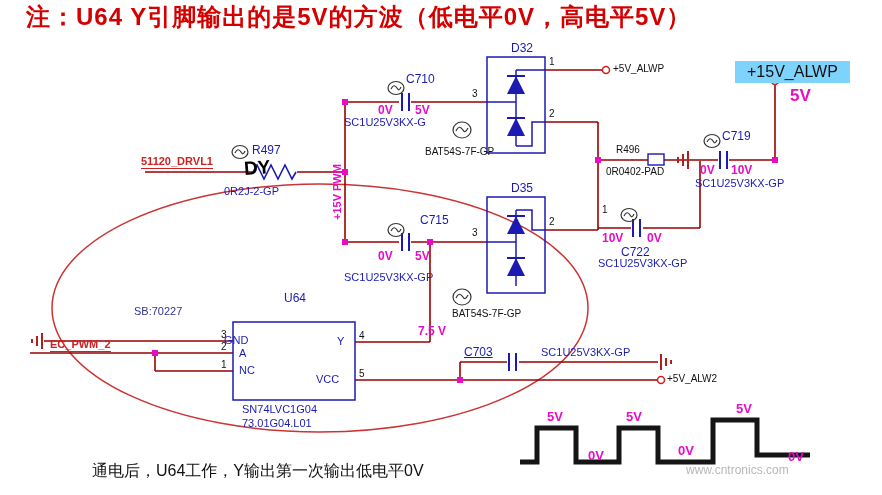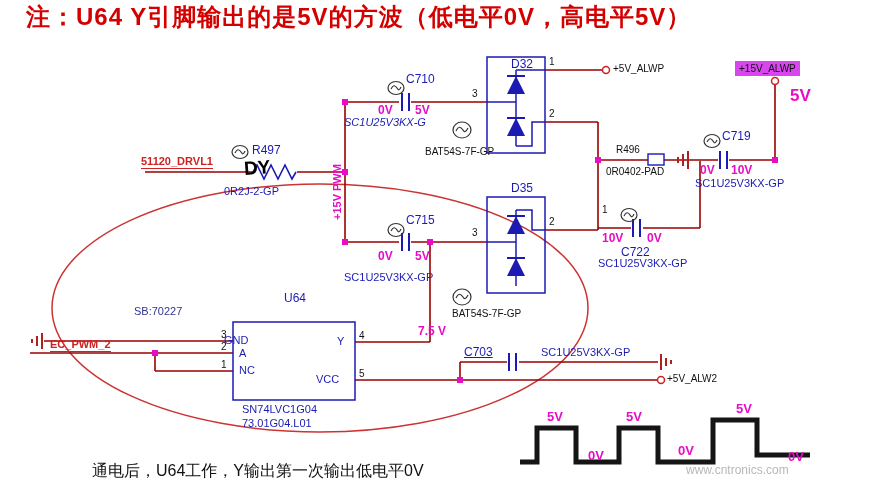--- a/index.html
+++ b/index.html
@@ -9,21 +9,21 @@
   .lbl{position:absolute;white-space:nowrap;line-height:1.1;font-family:"Liberation Sans",sans-serif;}
   .title{font-size:24px;font-weight:bold;color:#d40000;letter-spacing:1px;}
   .blue{color:#1b1bb4;font-size:11px;}
   .blue12{color:#1b1bb4;font-size:12px;}
   .blk{color:#111;font-size:10px;}
   .mag{color:#e80cc8;font-size:12px;font-weight:bold;}
   .magbig{color:#e80cc8;font-size:17px;font-weight:bold;}
   .pin{color:#111;font-size:10px;}
   .net{color:#cc2222;font-size:11px;font-weight:bold;border-bottom:1.5px solid #cc2222;padding-bottom:1px;}
   .hand{color:#000;font-size:19px;font-weight:900;transform:rotate(-4deg);}
-  .rail{background:#d946ef;color:#111;font-size:10px;padding:2px 4px;}
+  .rail{background:#7dd3fc;color:#111;font-size:16px;padding:2px 12px;}
   .vert{color:#e80cc8;font-size:11px;font-weight:bold;width:70px;text-align:center;transform:rotate(-90deg);}
   .note{color:#111;font-size:16px;}
   .wm{color:#b8b8b8;font-size:12px;}
   .wave{color:#e80cc8;font-size:13px;font-weight:bold;}
   .sb{color:#33338f;font-size:11px;}
 </style>
 </head>
 <body>
 
 <div class="canvas">
@@ -159,38 +159,38 @@
   <div class="lbl net" style="left:50px;top:338px;">EC_PWM_2</div>
   <div class="lbl blk" style="left:613px;top:63px;">+5V_ALWP</div>
   <div class="lbl rail" style="left:735px;top:61px;">+15V_ALWP</div>
   <div class="lbl blk" style="left:667px;top:373px;">+5V_ALW2</div>
   <div class="lbl vert" style="left:302px;top:186px;">+15V PWM</div>
   <div class="lbl magbig" style="left:790px;top:87px;">5V</div>
 
   <div class="lbl hand" style="left:244px;top:158px;">DY</div>
   <div class="lbl sb" style="left:134px;top:305px;">SB:70227</div>
 
-  <div class="lbl blue12" style="left:511px;top:42px;margin-top:16px;">D32</div>
+  <div class="lbl blue12" style="left:511px;top:42px;">D32</div>
   <div class="lbl blk" style="left:425px;top:146px;">BAT54S-7F-GP</div>
   <div class="lbl pin" style="left:472px;top:88px;">3</div>
   <div class="lbl pin" style="left:549px;top:56px;">1</div>
   <div class="lbl pin" style="left:549px;top:108px;">2</div>
 
   <div class="lbl blue12" style="left:511px;top:182px;">D35</div>
   <div class="lbl blk" style="left:452px;top:308px;">BAT54S-7F-GP</div>
   <div class="lbl pin" style="left:472px;top:227px;">3</div>
   <div class="lbl pin" style="left:549px;top:216px;">2</div>
   <div class="lbl pin" style="left:602px;top:204px;">1</div>
 
   <div class="lbl blue12" style="left:406px;top:73px;">C710</div>
-  <div class="lbl blue" style="left:344px;top:116px;font-style:italic;">SC1U25V3KX-G</div>
+  <div class="lbl blue" style="left:344px;top:116px;">SC1U25V3KX-G</div>
   <div class="lbl mag" style="left:378px;top:104px;">0V</div>
   <div class="lbl mag" style="left:415px;top:104px;">5V</div>
 
-  <div class="lbl blue12" style="left:406px;top:214px;">C715</div>
+  <div class="lbl blue12" style="left:420px;top:214px;">C715</div>
   <div class="lbl blue" style="left:344px;top:271px;">SC1U25V3KX-GP</div>
   <div class="lbl mag" style="left:378px;top:250px;">0V</div>
   <div class="lbl mag" style="left:415px;top:250px;">5V</div>
 
   <div class="lbl blue12" style="left:722px;top:130px;">C719</div>
   <div class="lbl blue" style="left:695px;top:177px;">SC1U25V3KX-GP</div>
   <div class="lbl mag" style="left:700px;top:164px;">0V</div>
   <div class="lbl mag" style="left:731px;top:164px;">10V</div>
 
   <div class="lbl blue12" style="left:621px;top:246px;">C722</div>

